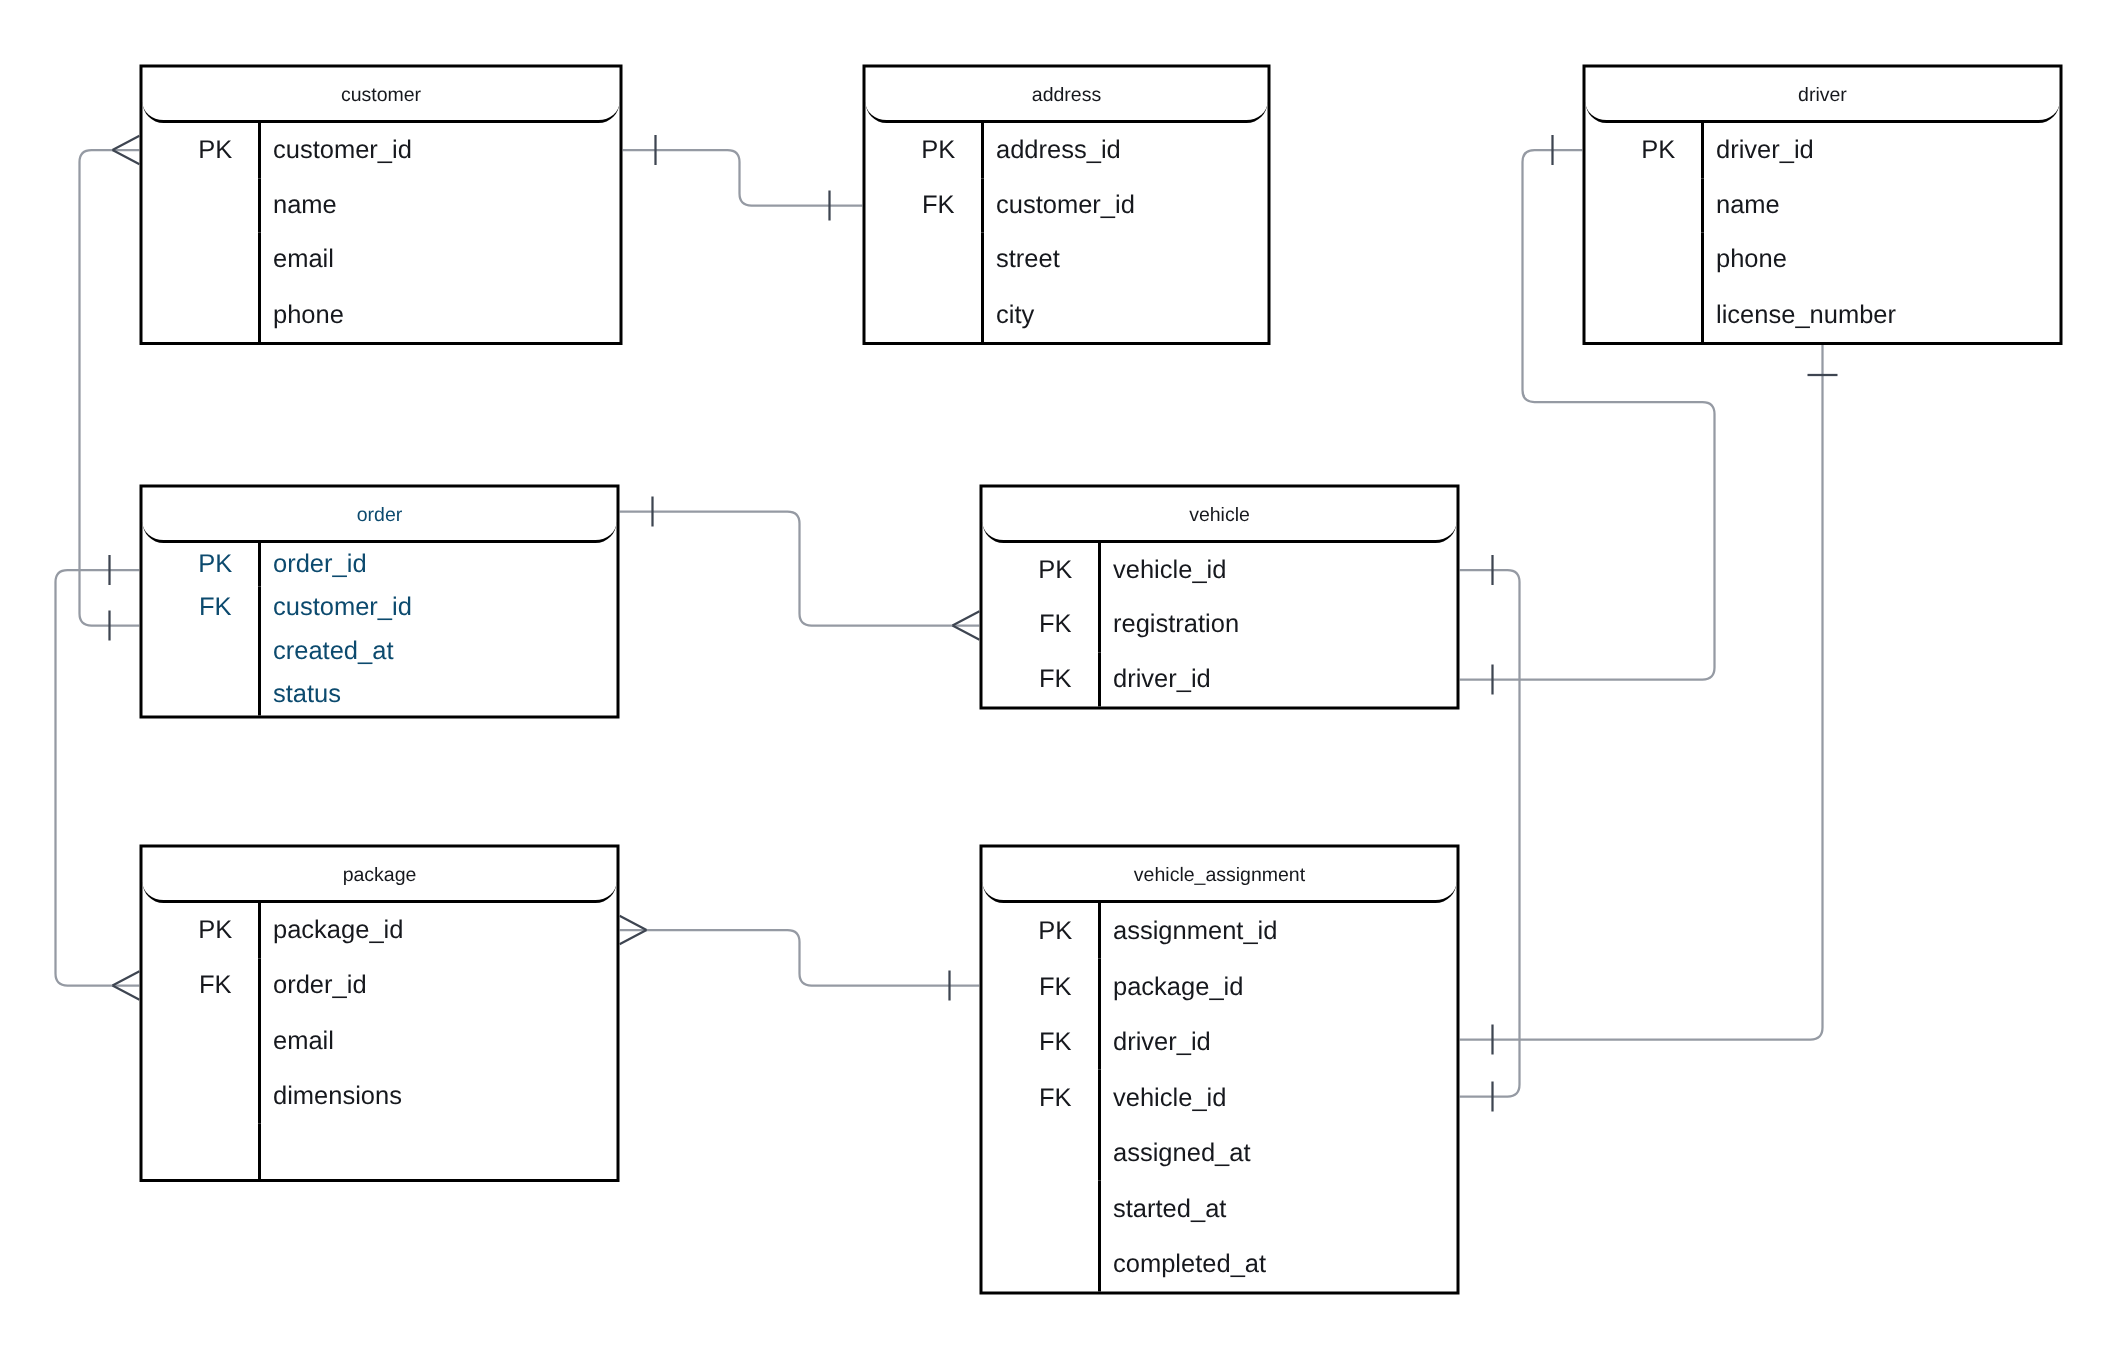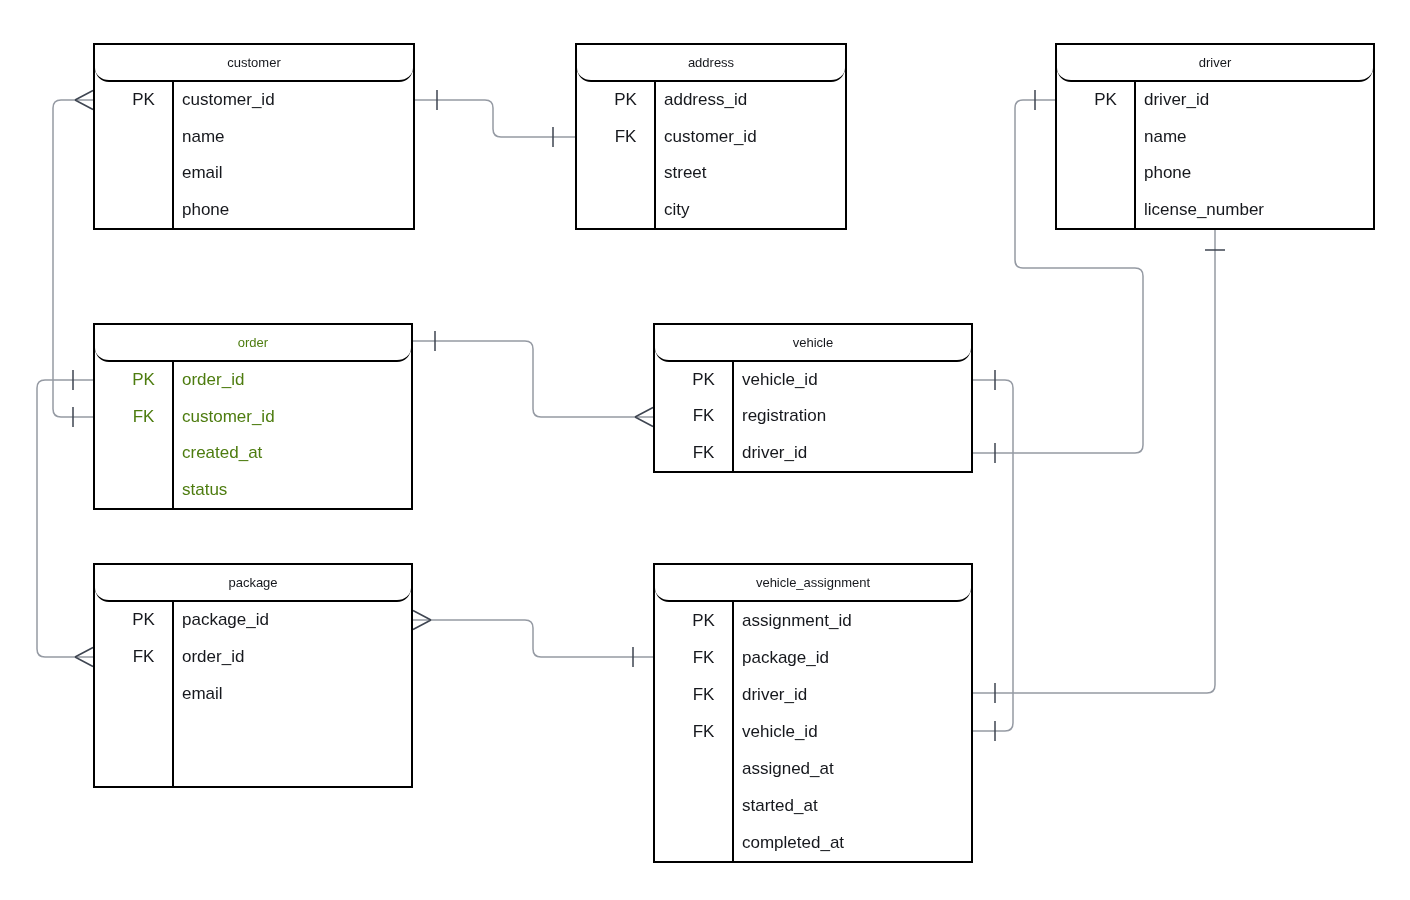--- a/index.html
+++ b/index.html
@@ -126,21 +126,21 @@
         <span class="ekey"></span>
         <span class="efield">phone</span>
       </div>
       <div class="erow">
         <span class="ekey"></span>
         <span class="efield">license_number</span>
       </div>
     </div>
   </div>
 
-  <div class="entity" style="left: 93px; top: 323px; width: 320px; height: 187px; border-color: rgb(0, 0, 0); color: #4d7c0f;">
+  <div class="entity" style="left: 93px; top: 323px; width: 320px; height: 156px; border-color: rgb(0, 0, 0); color: #0c4a6e;">
     <div class="entity-title">order</div>
     <div class="entity-rows">
       <div class="erow">
         <span class="ekey">PK</span>
         <span class="efield">order_id</span>
       </div>
       <div class="erow">
         <span class="ekey">FK</span>
         <span class="efield">customer_id</span>
       </div>
@@ -183,20 +183,21 @@
       <div class="erow">
         <span class="ekey">FK</span>
         <span class="efield">order_id</span>
       </div>
       <div class="erow">
         <span class="ekey"></span>
         <span class="efield">email</span>
       </div>
       <div class="erow">
         <span class="ekey"></span>
+        <span class="efield">dimensions</span>
       </div>
       <div class="erow">
         <span class="ekey"></span>
       </div>
     </div>
   </div>
 
   <div class="entity" style="left: 653px; top: 563px; width: 320px; height: 300px; border-color: rgb(0, 0, 0); color: rgb(22, 24, 29);">
     <div class="entity-title">vehicle_assignment</div>
     <div class="entity-rows">

